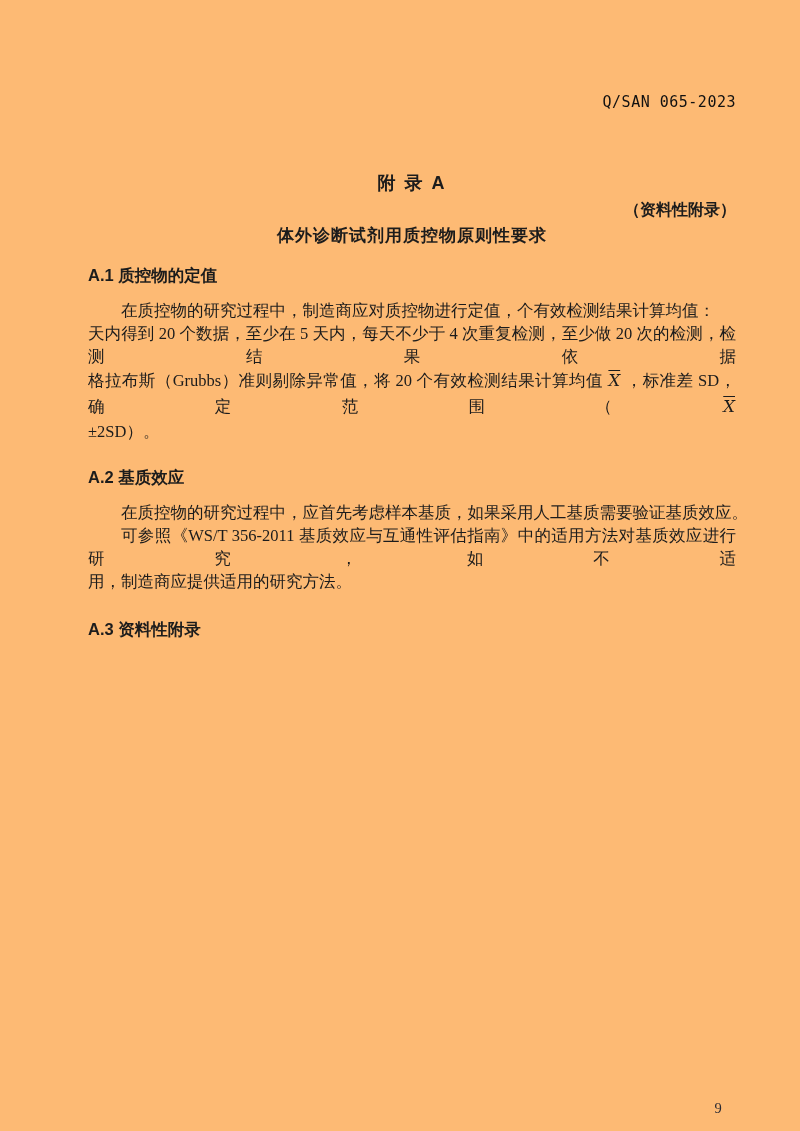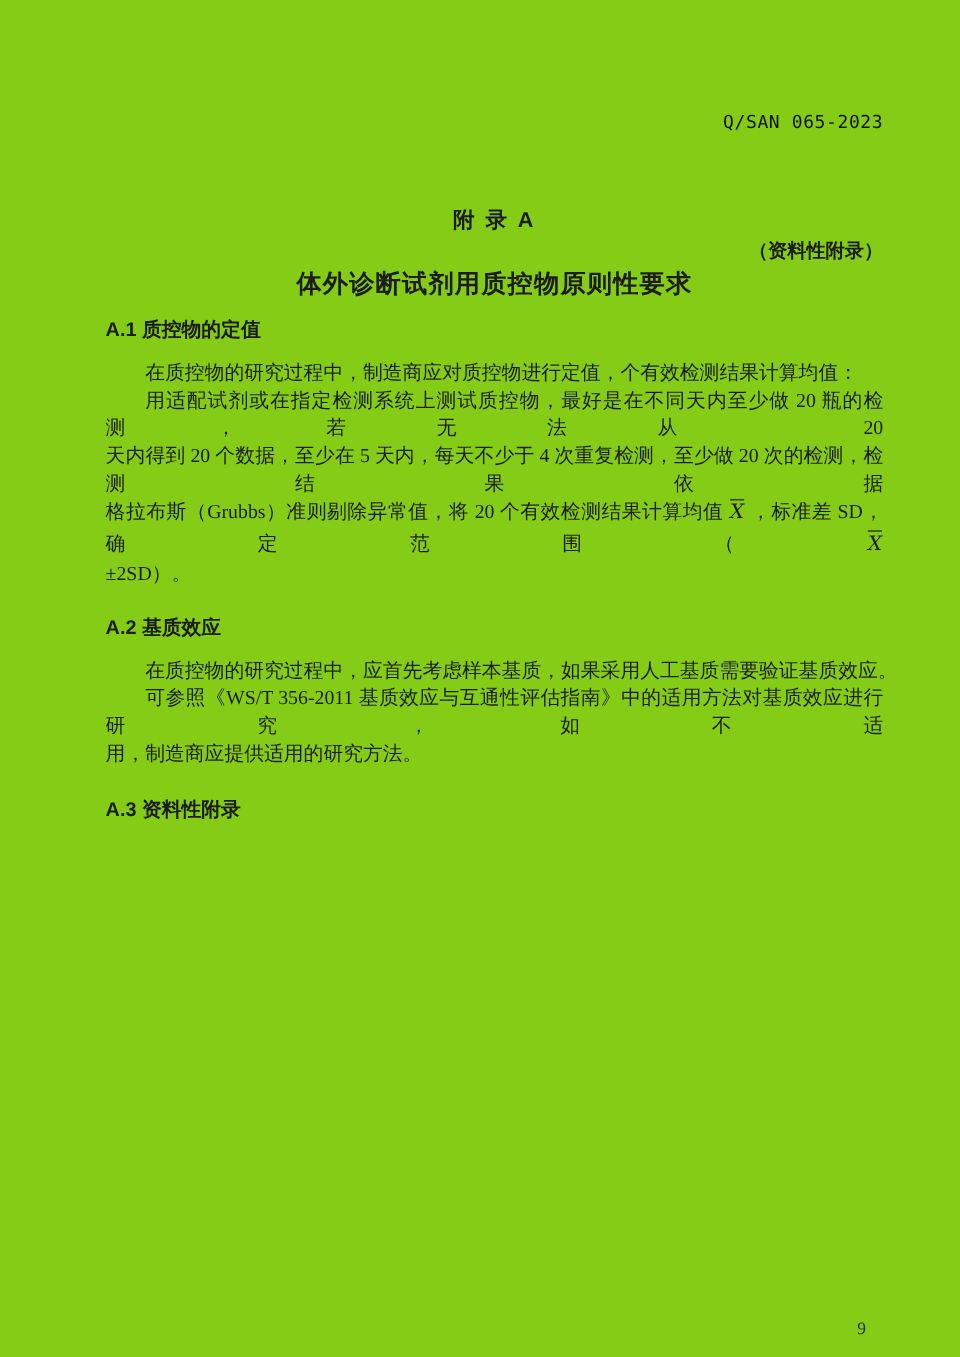--- a/index.html
+++ b/index.html
@@ -2,21 +2,21 @@
 <html><head>
 <meta charset="utf-8">
 <style>
   * { margin: 0; padding: 0; box-sizing: border-box; }
   html, body { background: #ffffff; }
   .page {
     position: relative;
     width: 800px;
     height: 1131px;
     margin: 0 auto;
-    background: #84cc16;
+    background: #fdba74;
     color: #1c1c1c;
     padding: 93px 64px 0 88px;
     font-family: "Liberation Serif", "DejaVu Serif", serif;
     overflow: hidden;
   }
   .doc-code {
     text-align: right;
     font-family: "DejaVu Sans Mono", monospace;
     font-size: 15px;
     letter-spacing: 0.5px;
@@ -31,23 +31,23 @@
     letter-spacing: 2px;
   }
   .title-type {
     font-family: "Liberation Sans", "DejaVu Sans", sans-serif;
     font-weight: bold;
     font-size: 16px;
     line-height: 26px;
     text-align: right;
   }
   .title-subject {
-    font-family: Liberation Serif, serif;
+    font-family: Liberation Sans, sans-serif;
     font-weight: bold;
-    font-size: 21px;
+    font-size: 17px;
     line-height: 26px;
     letter-spacing: 1px;
     text-align: center;
   }
   .sec-heading {
     font-family: "Liberation Sans", "DejaVu Sans", sans-serif;
     font-weight: bold;
     font-size: 16.5px;
     line-height: 24px;
   }
@@ -106,21 +106,20 @@
     <div class="title-subject">体外诊断试剂用质控物原则性要求</div>
   </div>
 
   <div class="sec-heading h-a1">A.1 质控物的定值</div>
 
   <div class="para">
     <div class="line ind">在质控物的研究过程中，制造商应对质控物进行定值，个有效检测结果计算均值：</div>
   </div>
 
   <div>
-    <div class="line just ind">用适配试剂或在指定检测系统上测试质控物，最好是在不同天内至少做 20 瓶的检测，若无法从 20</div>
     <div class="line just">天内得到 20 个数据，至少在 5 天内，每天不少于 4 次重复检测，至少做 20 次的检测，检测结果依据</div>
     <div class="line just line-xbar"><span>格拉布斯（Grubbs）准则剔除异常值，将 20 个有效检测结果计算均值 </span><span class="xbar">X</span><span> ，标准差 SD，确定范围（</span><span class="xbar">X</span></div>
     <div class="line">±2SD）。</div>
   </div>
 
 
   <div class="sec-heading h-a2">A.2 基质效应</div>
 
   <div class="para">
     <div class="line ind">在质控物的研究过程中，应首先考虑样本基质，如果采用人工基质需要验证基质效应。</div>

